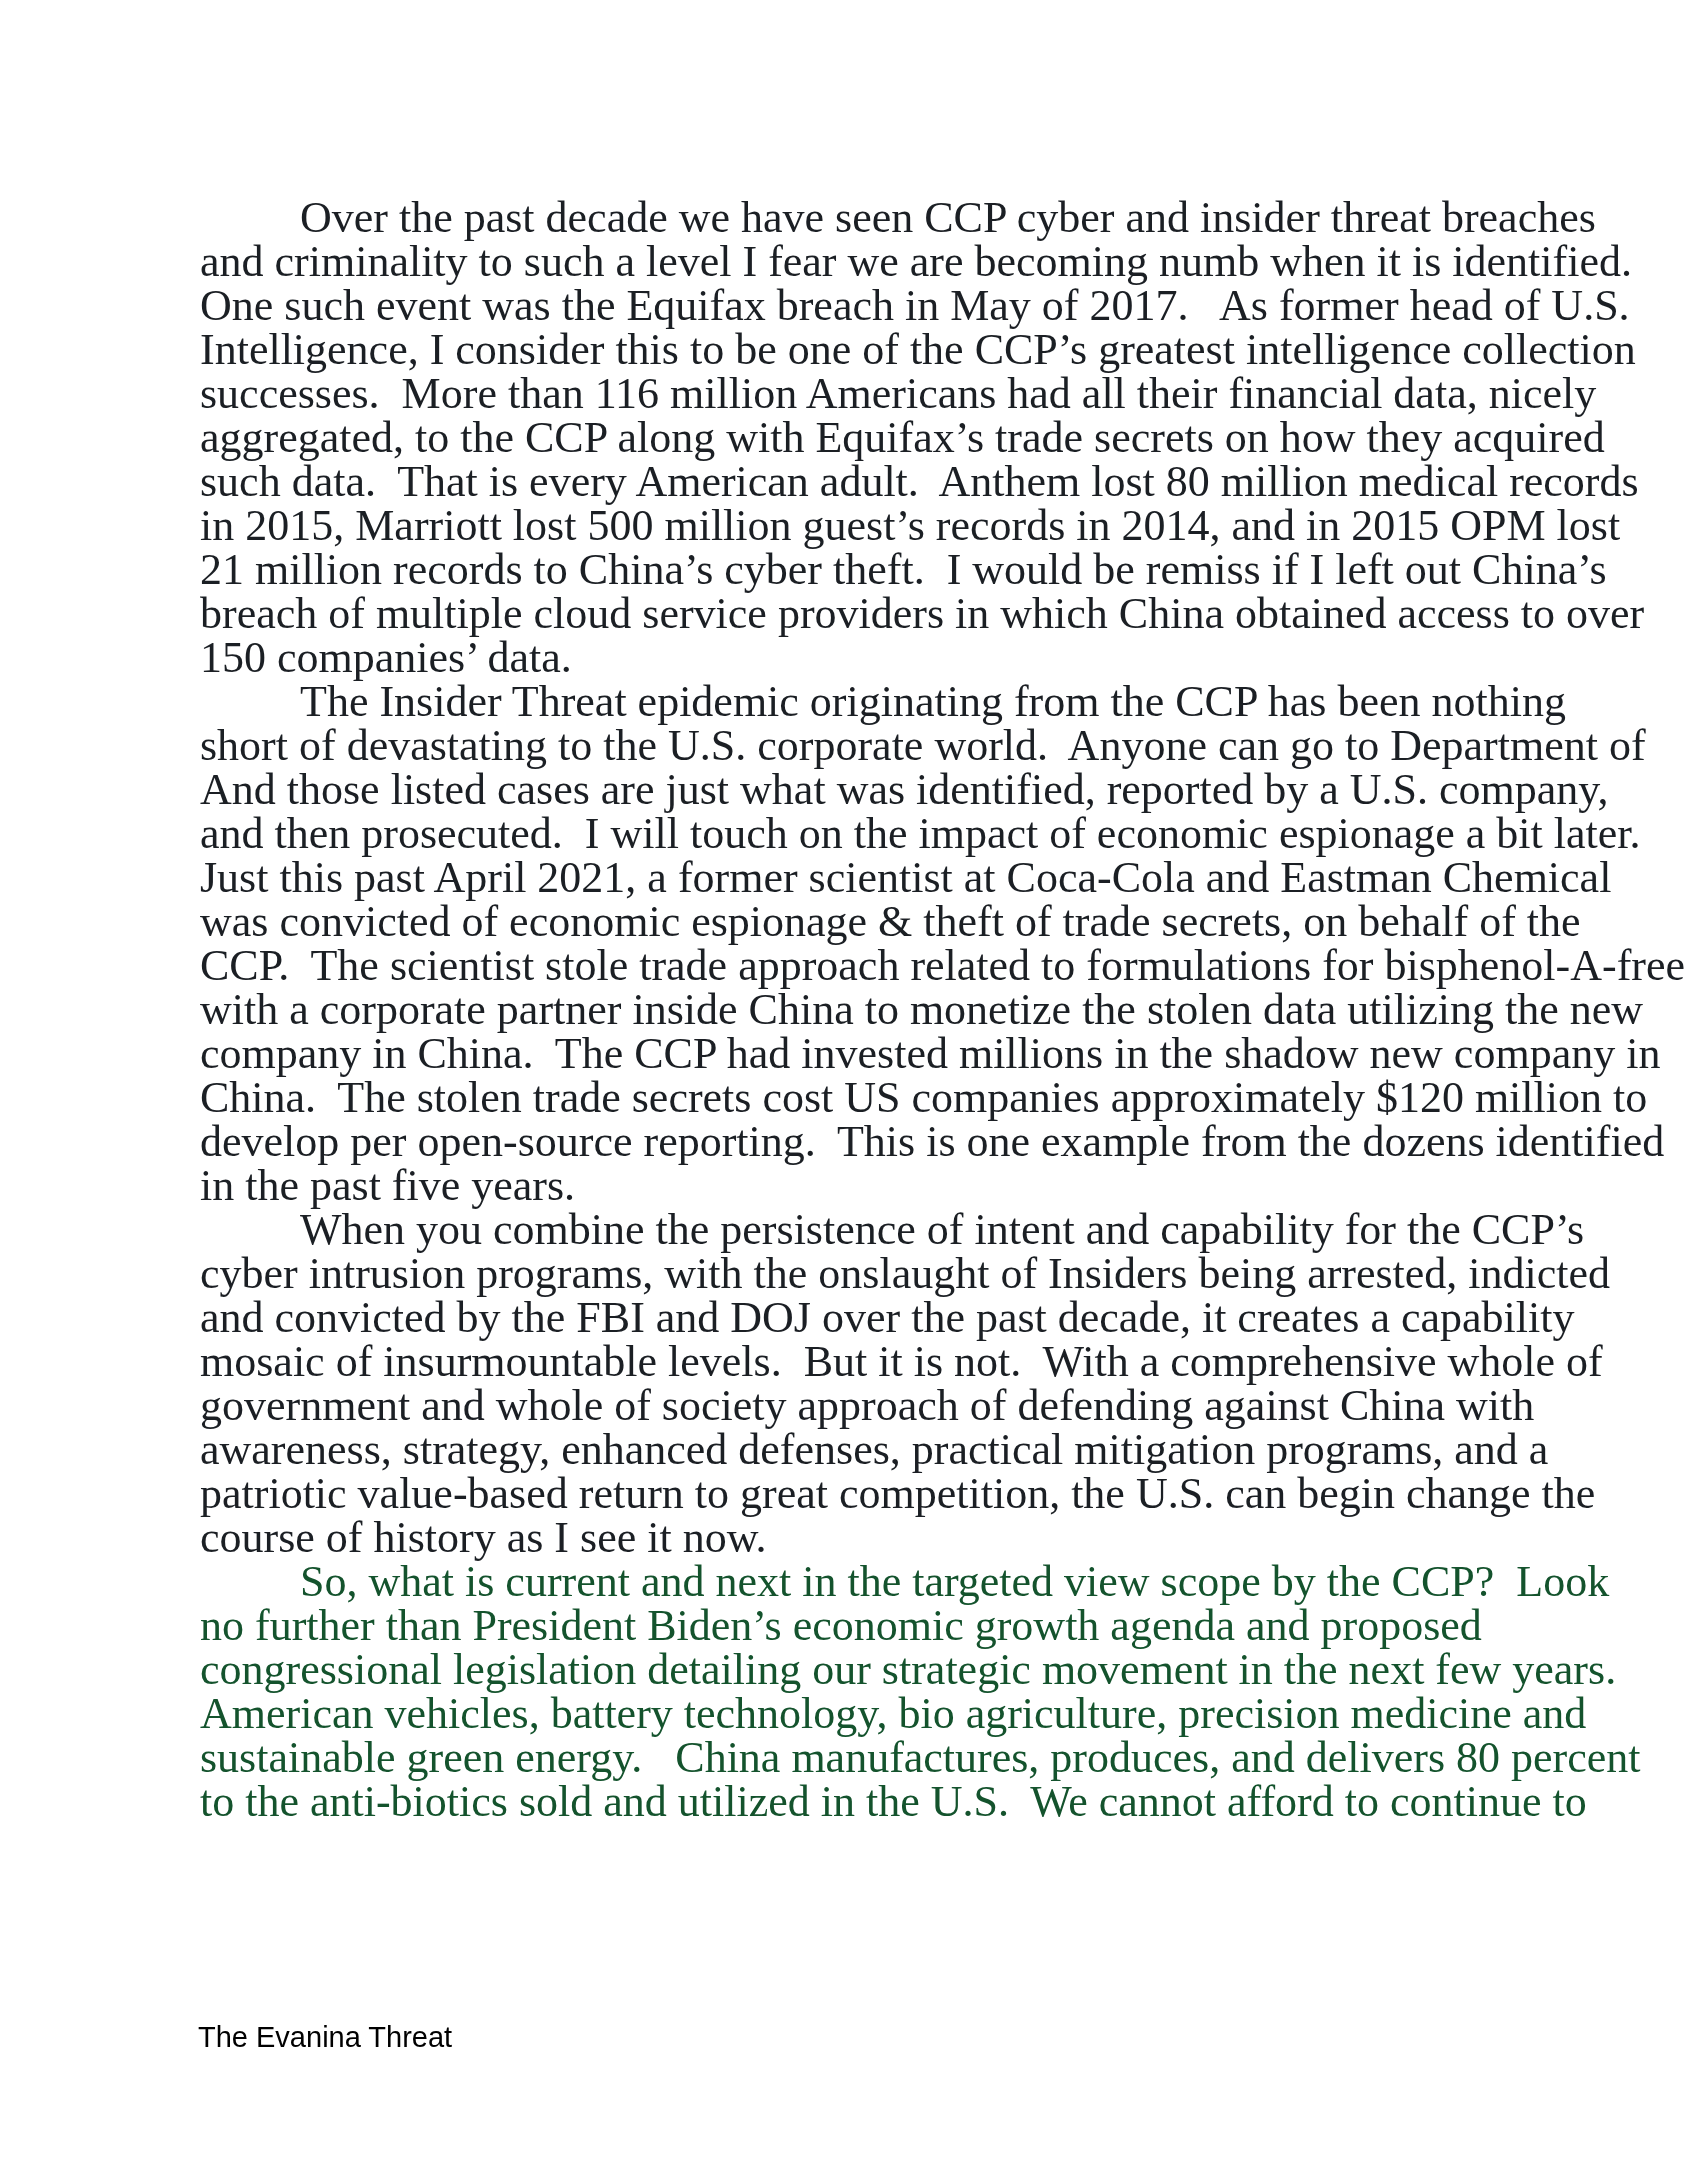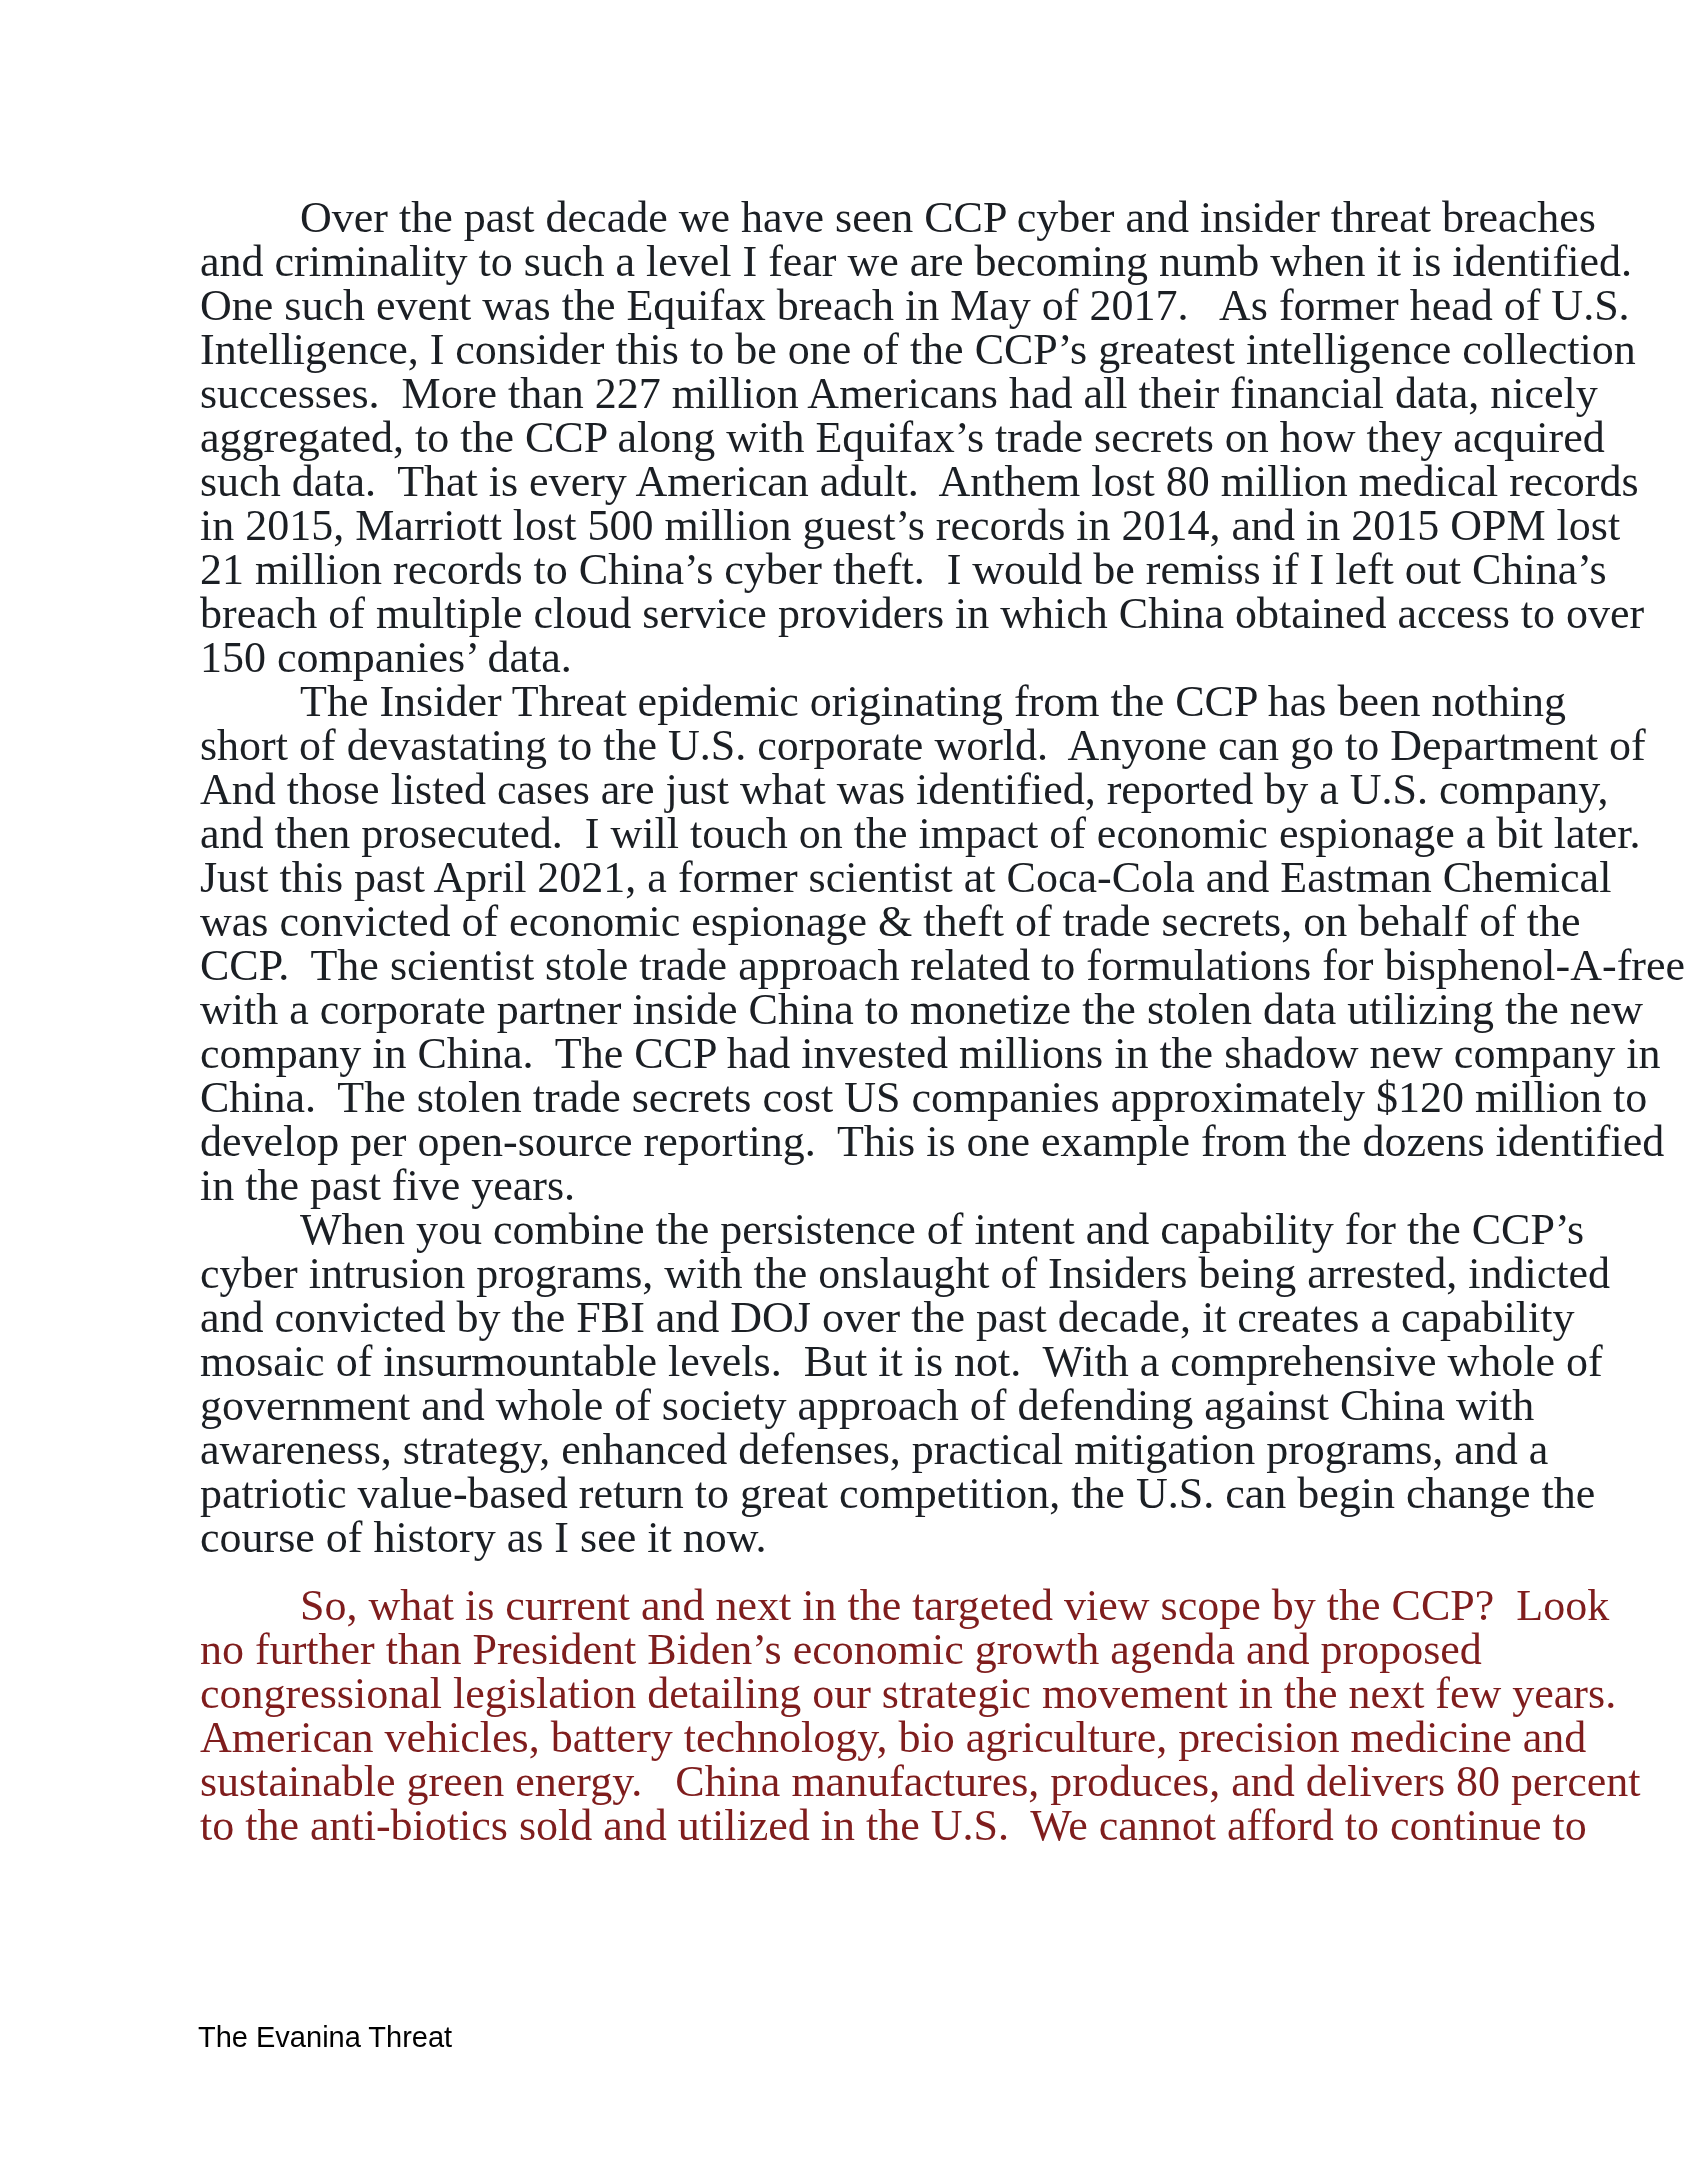--- a/index.html
+++ b/index.html
@@ -11,21 +11,21 @@
     top: 196px;
     width: 1270px;
     font-family: "Liberation Serif", "DejaVu Serif", serif;
     font-size: 44px;
     line-height: 44px;
     color: #1b1f24;
   }
   .para { margin: 0; }
   .line { display: block; white-space: pre; }
   .line.indent { padding-left: 100px; }
-  .para.dark { color: #7f1d1d; margin-top: 24px; }
+  .para.dark { color: #14532d; }
   .footer {
     position: absolute;
     left: 198px;
     top: 2019px;
     font-family: "Liberation Sans", "DejaVu Sans", sans-serif;
     font-size: 29px;
     line-height: 37px;
     color: #000000;
   }
 </style>
@@ -33,21 +33,21 @@
 <body>
 
 <div class="page">
   <div class="body-text">
 
     <p class="para">
       <span class="line indent">Over the past decade we have seen CCP cyber and insider threat breaches</span>
       <span class="line">and criminality to such a level I fear we are becoming numb when it is identified.</span>
       <span class="line">One such event was the Equifax breach in May of 2017.   As former head of U.S.</span>
       <span class="line">Intelligence, I consider this to be one of the CCP’s greatest intelligence collection</span>
-      <span class="line">successes.  More than 227 million Americans had all their financial data, nicely</span>
+      <span class="line">successes.  More than 116 million Americans had all their financial data, nicely</span>
       <span class="line">aggregated, to the CCP along with Equifax’s trade secrets on how they acquired</span>
       <span class="line">such data.  That is every American adult.  Anthem lost 80 million medical records</span>
       <span class="line">in 2015, Marriott lost 500 million guest’s records in 2014, and in 2015 OPM lost</span>
       <span class="line">21 million records to China’s cyber theft.  I would be remiss if I left out China’s</span>
       <span class="line">breach of multiple cloud service providers in which China obtained access to over</span>
       <span class="line">150 companies’ data.</span>
     </p>
 
     <p class="para">
       <span class="line indent">The Insider Threat epidemic originating from the CCP has been nothing</span>

